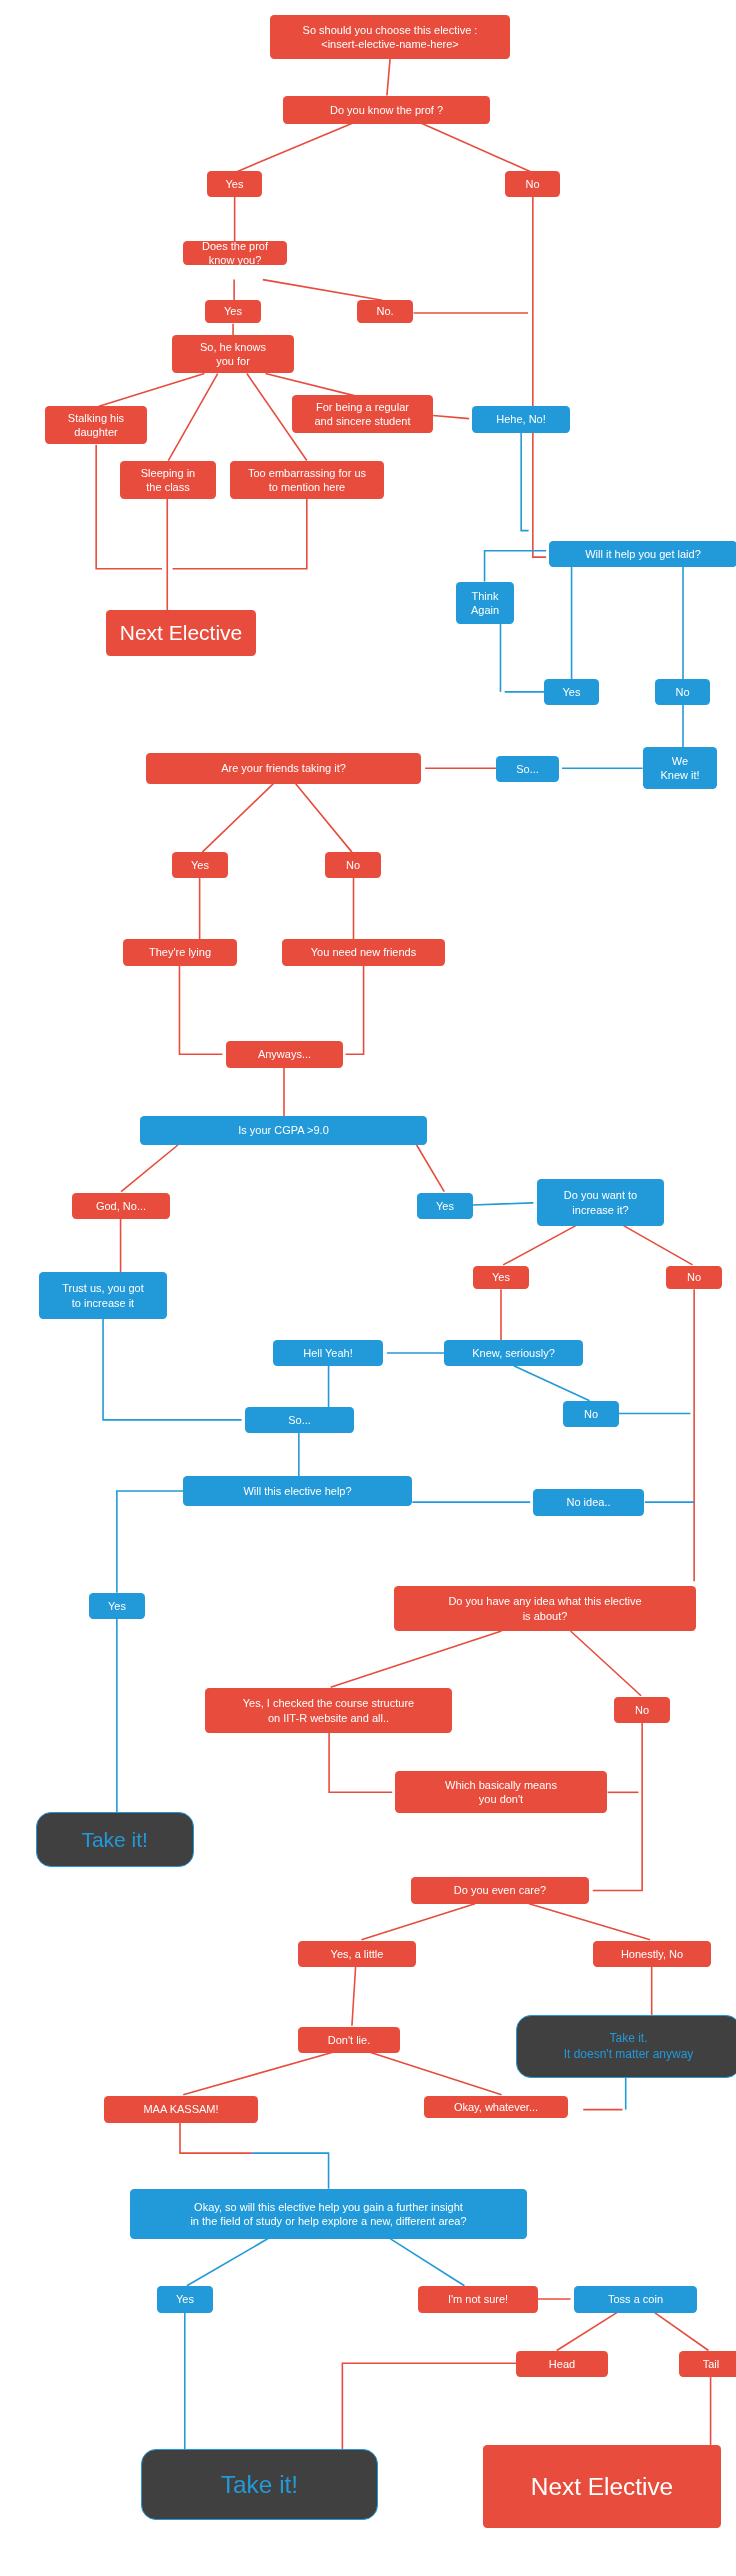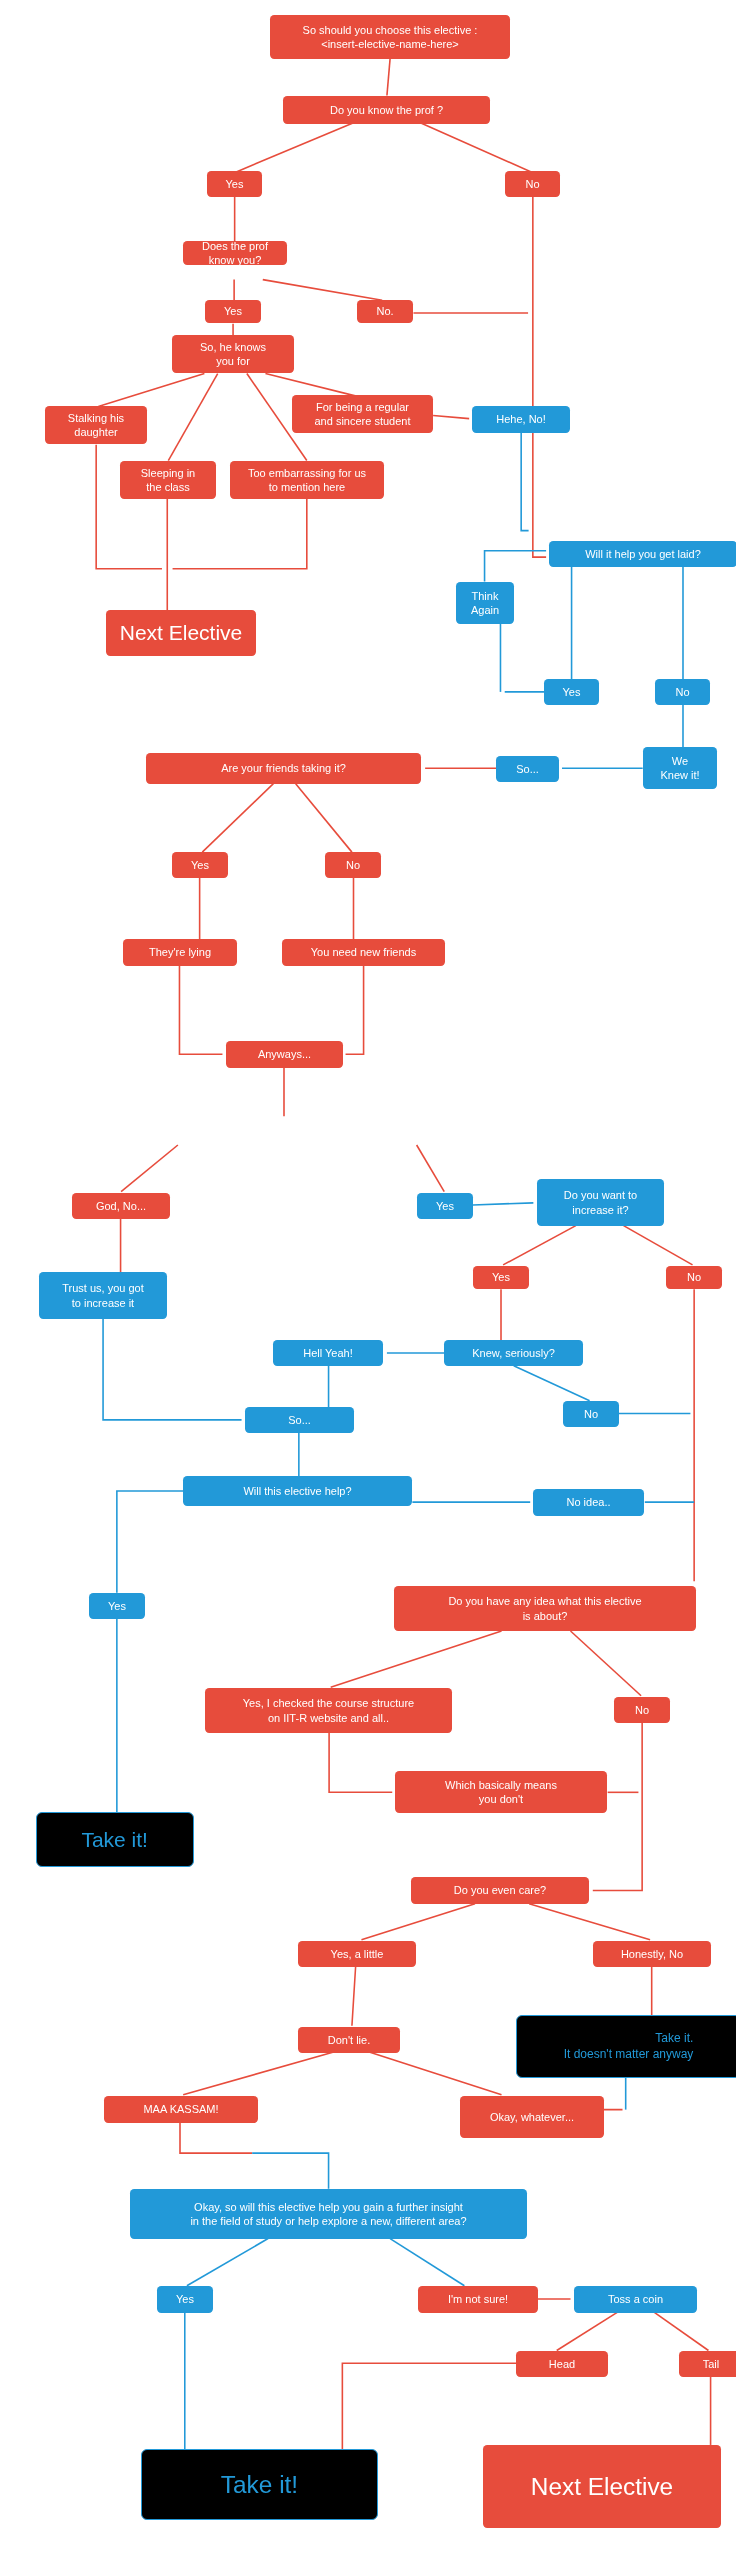--- a/index.html
+++ b/index.html
@@ -13,21 +13,21 @@
   svg.edges path{fill:none;stroke-width:3px;}
   .er{stroke:var(--red);}
   .eb{stroke:var(--blue);}
   .n{
     position:absolute;display:flex;align-items:center;justify-content:center;
     text-align:center;color:#fff;border-radius:4.2px;font-size:11px;line-height:1.3;
     white-space:pre-line;box-sizing:border-box;padding:1.1px 4.2px;
   }
   .r{background:var(--red);}
   .b{background:var(--blue);}
-  .w{background:#000000;border:1.1px solid var(--blue);color:var(--blue);border-radius:6px;text-align:right;}
+  .w{background:#404040;border:1.1px solid var(--blue);color:var(--blue);border-radius:15px;}
   .lg{font-size:21px;}
   .md{font-size:12px;}
   .xl{font-size:24.4px;}
 </style>
 </head>
 <body>
 
 <div class="canvas">
 
   <svg class="edges" width="737" height="2576" viewBox="0 0 1389 4855">
@@ -147,20 +147,21 @@
   <div class="n b" style="left:631px;top:679px;width:55px;height:25.5px">No</div>
   <div class="n b" style="left:619px;top:747px;width:74px;height:42px">We
 Knew it!</div>
   <div class="n b" style="left:472px;top:756px;width:63px;height:25.5px">So...</div>
   <div class="n r" style="left:122px;top:753px;width:275px;height:31px">Are your friends taking it?</div>
   <div class="n r" style="left:148px;top:852px;width:56px;height:25.5px">Yes</div>
   <div class="n r" style="left:301px;top:852px;width:56px;height:25.5px">No</div>
   <div class="n r" style="left:99px;top:939px;width:114px;height:26.5px">They're lying</div>
   <div class="n r" style="left:258px;top:939px;width:163px;height:26.5px">You need new friends</div>
   <div class="n r" style="left:202px;top:1041px;width:117px;height:26.5px">Anyways...</div>
+  <div class="n b" style="left:116px;top:1116px;width:287px;height:29px">Is your CGPA &gt;9.0</div>
   <div class="n r" style="left:48px;top:1193px;width:98px;height:25.5px">God, No...</div>
   <div class="n b" style="left:393px;top:1193px;width:56px;height:25.5px">Yes</div>
   <div class="n b" style="left:513px;top:1179px;width:127px;height:47px">Do you want to
 increase it?</div>
   <div class="n b" style="left:15px;top:1272px;width:128px;height:47px">Trust us, you got
 to increase it</div>
   <div class="n r" style="left:449px;top:1266px;width:56px;height:23px">Yes</div>
   <div class="n r" style="left:642px;top:1266px;width:56px;height:23px">No</div>
   <div class="n b" style="left:249px;top:1340px;width:110px;height:25.5px">Hell Yeah!</div>
   <div class="n b" style="left:420px;top:1340px;width:139px;height:25.5px">Knew, seriously?</div>
@@ -177,21 +178,21 @@
   <div class="n r" style="left:371px;top:1771px;width:212px;height:42px">Which basically means
 you don't</div>
   <div class="n w lg" style="left:11.7px;top:1812px;width:158px;height:55px">Take it!</div>
   <div class="n r" style="left:387px;top:1877px;width:178px;height:26.5px">Do you even care?</div>
   <div class="n r" style="left:274px;top:1941px;width:118px;height:25.5px">Yes, a little</div>
   <div class="n r" style="left:569px;top:1941px;width:118px;height:25.5px">Honestly, No</div>
   <div class="n r" style="left:274px;top:2027px;width:102px;height:25.5px">Don't lie.</div>
   <div class="n w md" style="left:492px;top:2015px;width:225px;height:63px">Take it.
 It doesn't matter anyway</div>
   <div class="n r" style="left:80px;top:2096px;width:154px;height:26.5px">MAA KASSAM!</div>
-  <div class="n r" style="left:436px;top:2096px;width:144px;height:42px">Okay, whatever...</div>
+  <div class="n r" style="left:400px;top:2096px;width:144px;height:22px">Okay, whatever...</div>
   <div class="n b" style="left:106px;top:2189px;width:397px;height:50px">Okay, so will this elective help you gain a further insight
 in the field of study or help explore a new,  different area?</div>
   <div class="n b" style="left:133px;top:2286px;width:56px;height:26.5px">Yes</div>
   <div class="n r" style="left:394px;top:2286px;width:120px;height:26.5px">I'm not sure!</div>
   <div class="n b" style="left:550px;top:2286px;width:123px;height:26.5px">Toss a coin</div>
   <div class="n r" style="left:492px;top:2351px;width:92px;height:25.5px">Head</div>
   <div class="n r" style="left:655px;top:2351px;width:64px;height:25.5px">Tail</div>
   <div class="n w xl" style="left:117px;top:2449px;width:237px;height:71px">Take it!</div>
   <div class="n r xl" style="left:459px;top:2445px;width:238px;height:83px">Next Elective</div>
 

